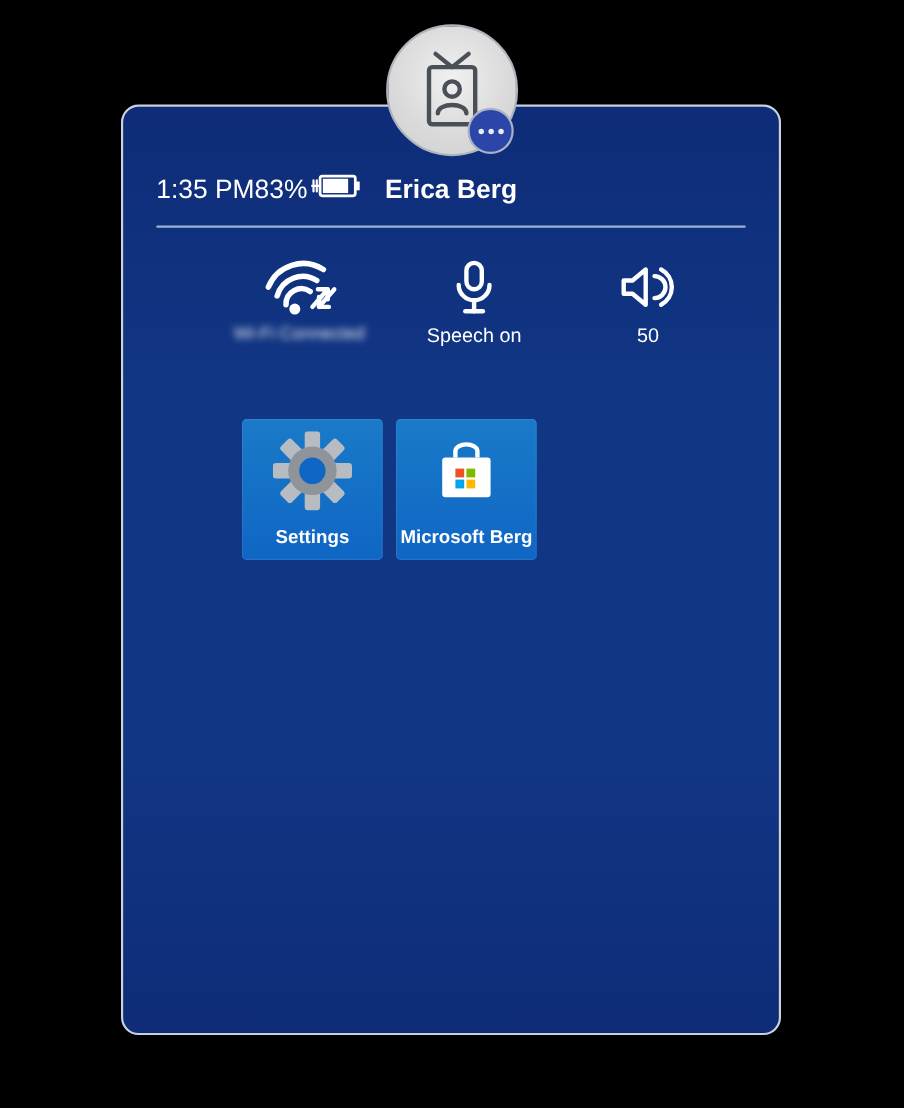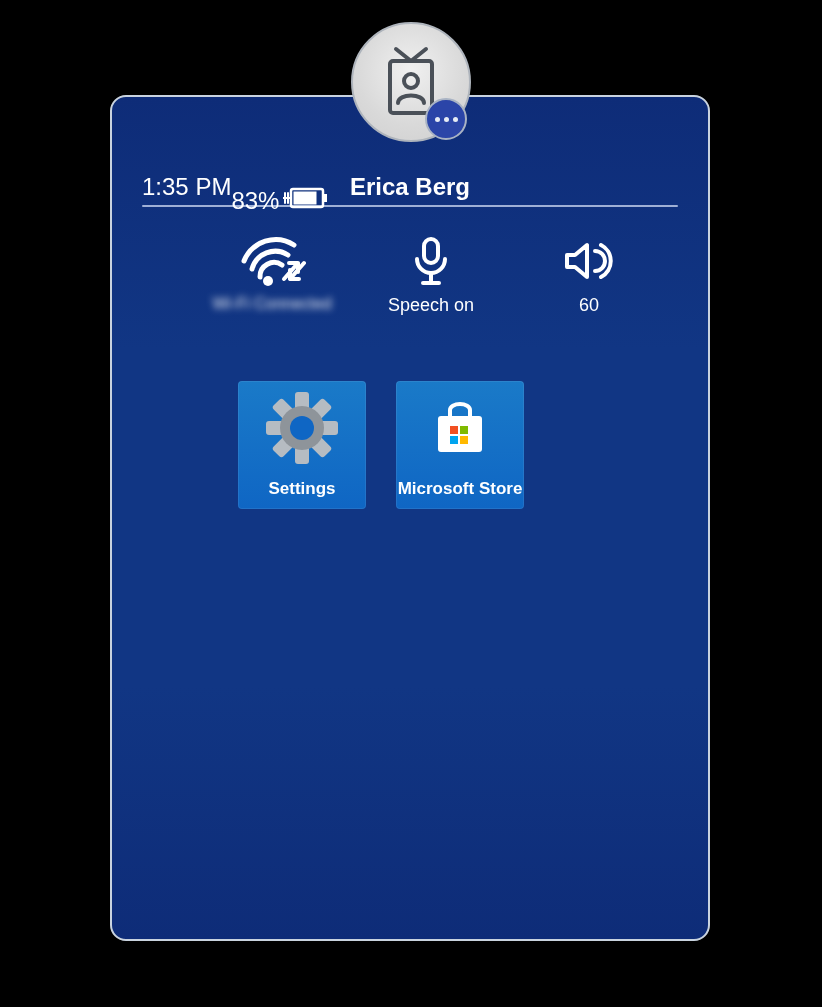--- a/index.html
+++ b/index.html
@@ -74,21 +74,21 @@
     position: absolute;
     left: 30px;
     right: 30px;
     top: 60px;
     display: flex;
     align-items: center;
     font-size: 24px;
     font-weight: 500;
   }
   .statusbar .center { position:absolute; left:0; right:0; text-align:center; font-weight:700; }
-  .statusbar .right { display:flex; align-items:center; gap:4px; z-index:1;margin-top:29px; }
+  .statusbar .right { display:flex; align-items:center; gap:4px; z-index:1; }
   .divider {
     position:absolute;
     left: 30px; right:30px;
     top: 108px;
     height: 2px;
     background: #9fb0d6;
     border-radius: 1px;
   }
 
   
@@ -137,21 +137,20 @@
     display:flex;
     flex-direction:column;
     align-items:center;
     justify-content: flex-end;
     padding: 0 4px 10px 4px;
     box-sizing:border-box;
     font-size: 17px;
     font-weight:600;
     cursor:pointer;
     box-shadow: inset 0 0 0 1px rgba(255,255,255,0.08);
-    margin-left: 18px;
   }
   .tile .tile-icon {
     flex: 1;
     display:flex;
     align-items:center;
     justify-content:center;
     width:100%;
   }
   .tile .tile-label { text-align:center; white-space:nowrap; }
 
@@ -253,21 +252,21 @@
           <span>
             <svg width="52" height="44" viewBox="0 0 52 44">
               <g fill="none" stroke="#ffffff" stroke-width="4" stroke-linejoin="round" stroke-linecap="round">
                 <path d="M4 16 h8 l12 -10 v32 l-12 -10 h-8 z"></path>
                 <path d="M32 12 a10 10 0 0 1 0 20"></path>
                 <path d="M38 6 a18 18 0 0 1 0 32"></path>
               </g>
             </svg>
           </span>
         </div>
-        <div>60</div>
+        <div>50</div>
       </div>
     </div>
 
     <div class="tiles">
 
       <div class="tile">
         <div class="tile-icon">
           <span>
             <svg width="72" height="72" viewBox="0 0 72 72">
               <g transform="translate(36,36)">
@@ -305,19 +304,19 @@
                 <g transform="translate(20,28)">
                   <rect x="0" y="0" width="8" height="8" fill="#f25022"></rect>
                   <rect x="10" y="0" width="8" height="8" fill="#7fba00"></rect>
                   <rect x="0" y="10" width="8" height="8" fill="#00a4ef"></rect>
                   <rect x="10" y="10" width="8" height="8" fill="#ffb900"></rect>
                 </g>
               </g>
             </svg>
           </span>
         </div>
-        <div class="tile-label">Microsoft Store</div>
+        <div class="tile-label">Microsoft Berg</div>
       </div>
 
     </div>
 
   </div>
 </div>
 
 </body></html>

